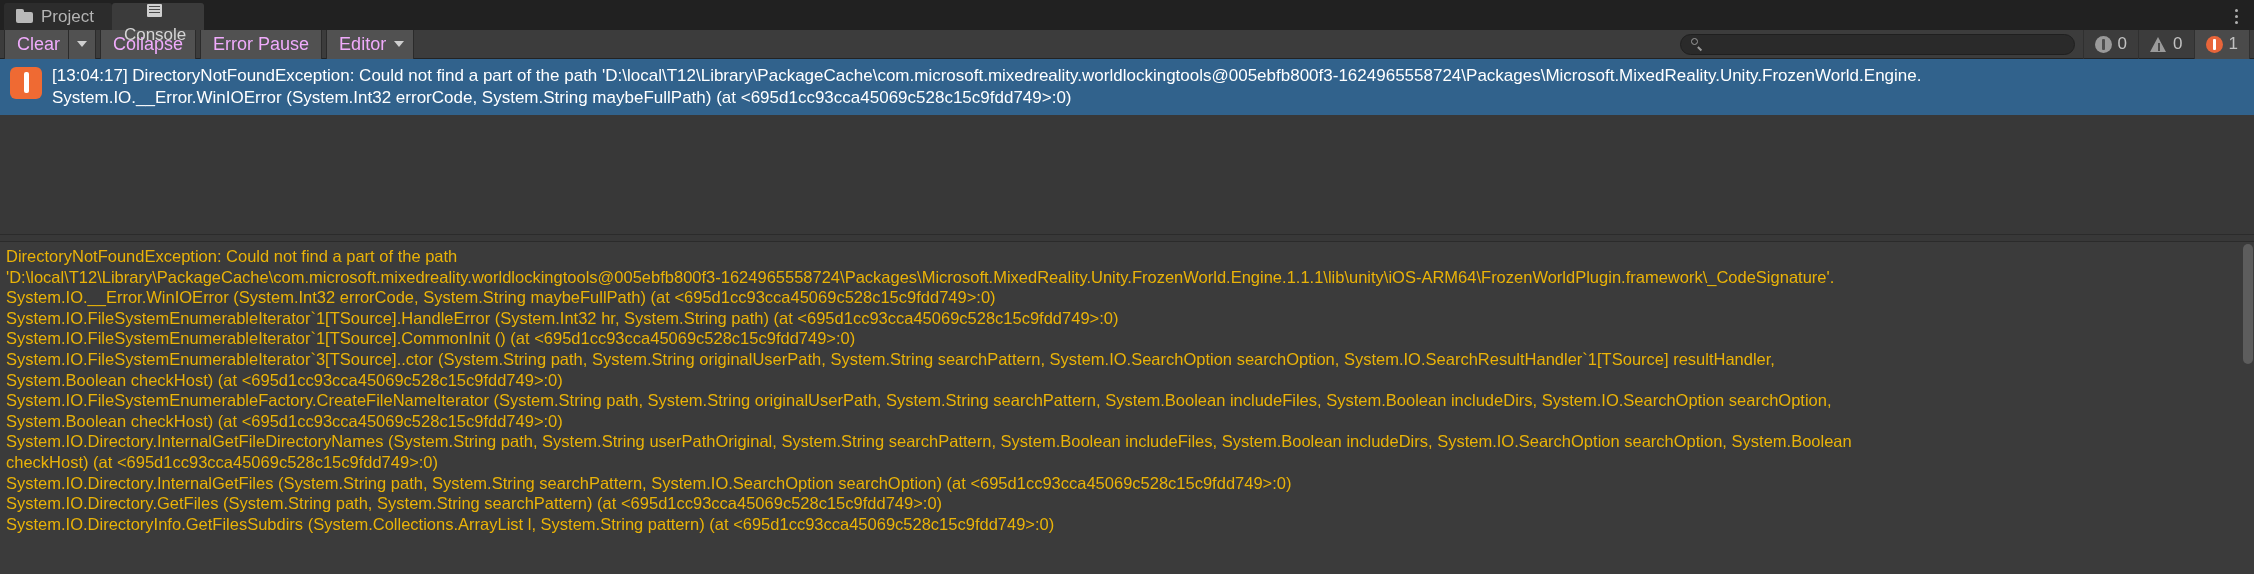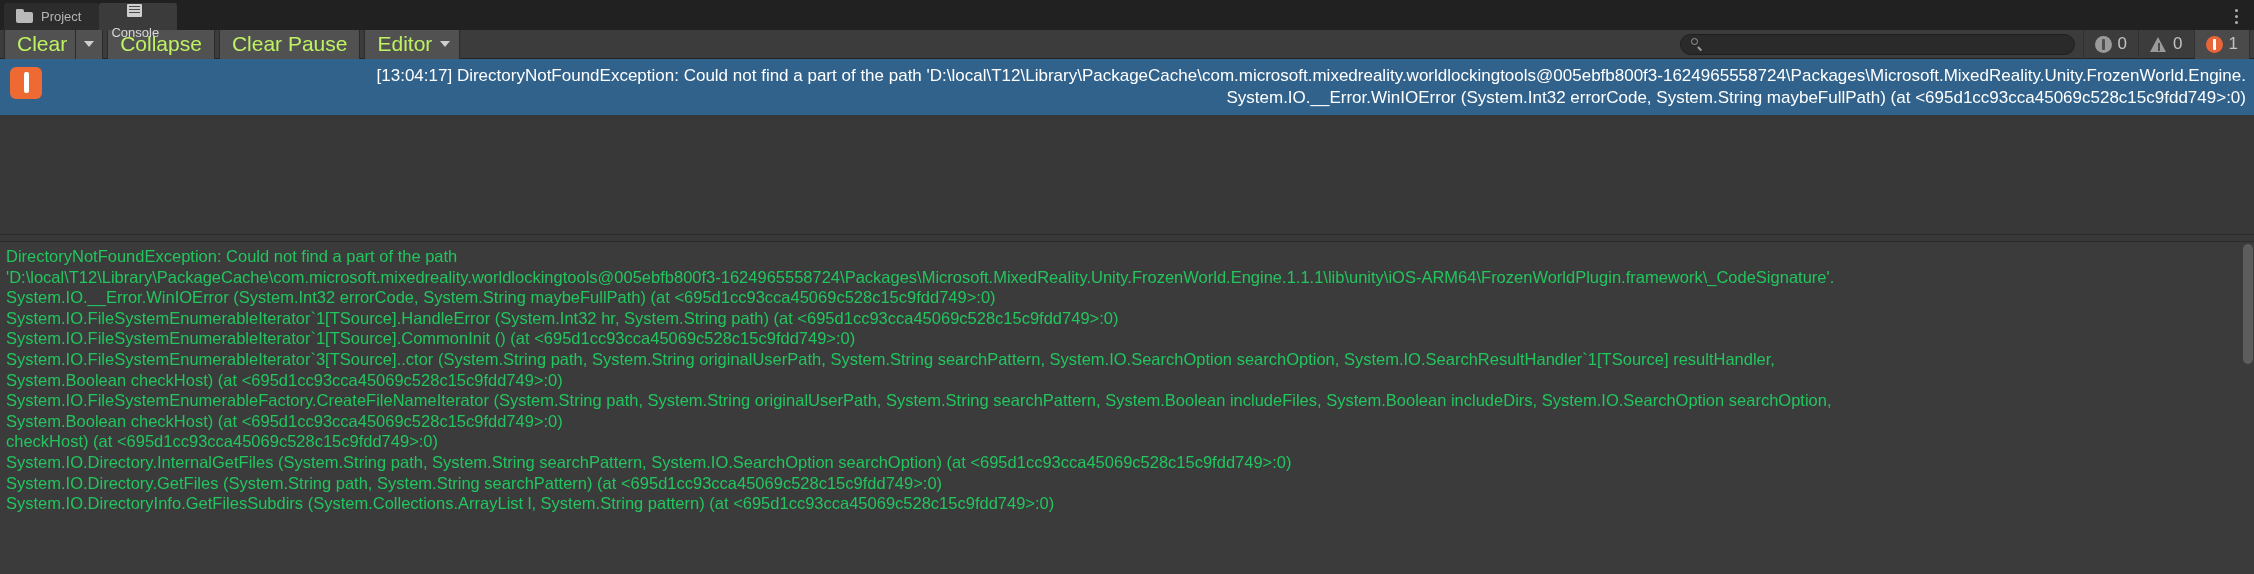--- a/index.html
+++ b/index.html
@@ -35,21 +35,21 @@
     flex: 0 0 auto;
     padding-left: 4px;
     box-sizing: border-box;
   }
   .tab {
     height: 27px;
     display: flex;
     align-items: center;
     gap: 7px;
     padding: 0 18px 0 12px;
-    font-size: 13px;
+    font-size: 17px;
     color: #b4b4b4;
     background: #2c2c2c;
     border-top-left-radius: 3px;
     border-top-right-radius: 3px;
     box-sizing: border-box;
     user-select: none;
     text-align: right;
   }
   .tab.active {
     background: #3b3b3b;
@@ -127,22 +127,22 @@
     flex: 0 0 auto;
     box-sizing: border-box;
     padding: 0 4px;
   }
   .tb-btn {
     height: 38px;
     display: flex;
     align-items: center;
     justify-content: center;
     padding: 0 12px;
-    font-size: 21px;
-    color: #bef264;
+    font-size: 18px;
+    color: #f0abfc;
     background: #515151;
     border: 1px solid #2b2b2b;
     box-sizing: border-box;
     user-select: none;
     white-space: nowrap;
   }
   .tb-btn.left-grp { border-right: none; border-radius: 3px 0 0 3px; padding-right: 8px;}
   .tb-btn.arrow-grp {
     border-radius: 0 3px 3px 0;
     padding: 0 8px;
@@ -306,21 +306,20 @@
     background: #ffffff;
     border-radius: 2px;
   }
   .log-text {
     font-size: 17px;
     line-height: 22px;
     color: #ffffff;
     white-space: nowrap;
     overflow: hidden;
     flex: 1 1 auto;
-    text-align: right;
   }
   .log-text div { white-space: nowrap; overflow: hidden; }
 
   
   .splitter {
     height: 6px;
     background: #383838;
     border-top: 1px solid #2b2b2b;
     border-bottom: 1px solid #2b2b2b;
     flex: 0 0 auto;
@@ -331,21 +330,21 @@
     position: relative;
     flex: 1 1 auto;
     background: #3b3b3b;
     overflow: hidden;
     padding: 4px 0 0 6px;
     box-sizing: border-box;
   }
   .detail-text {
     font-size: 16.5px;
     line-height: 20.6px;
-    color: #22c55e;
+    color: #eab308;
     white-space: nowrap;
     overflow: hidden;
   }
   .detail-text div {
     white-space: nowrap;
     overflow: hidden;
     height: 20.6px;
   }
   .scroll-track {
     position: absolute;
@@ -388,21 +387,21 @@
     <div class="tb-btn left-grp">
       <span>Clear</span>
     </div>
     <div class="tb-btn arrow-grp">
       <span class="caret-down"></span>
     </div>
     <div class="tb-btn single">
       <span>Collapse</span>
     </div>
     <div class="tb-btn single">
-      <span>Clear Pause</span>
+      <span>Error Pause</span>
     </div>
     <div class="tb-btn with-arrow">
       <span>Editor</span>
       <span class="caret-down"></span>
     </div>
 
     <div class="toolbar-spacer"></div>
 
     <div class="search-box">
       <span class="search-icon"></span>
@@ -441,20 +440,21 @@
     <div class="detail-text" id="detail-text">
         <div>DirectoryNotFoundException: Could not find a part of the path</div>
         <div>'D:\local\T12\Library\PackageCache\com.microsoft.mixedreality.worldlockingtools@005ebfb800f3-1624965558724\Packages\Microsoft.MixedReality.Unity.FrozenWorld.Engine.1.1.1\lib\unity\iOS-ARM64\FrozenWorldPlugin.framework\_CodeSignature'.</div>
         <div>System.IO.__Error.WinIOError (System.Int32 errorCode, System.String maybeFullPath) (at &lt;695d1cc93cca45069c528c15c9fdd749&gt;:0)</div>
         <div>System.IO.FileSystemEnumerableIterator`1[TSource].HandleError (System.Int32 hr, System.String path) (at &lt;695d1cc93cca45069c528c15c9fdd749&gt;:0)</div>
         <div>System.IO.FileSystemEnumerableIterator`1[TSource].CommonInit () (at &lt;695d1cc93cca45069c528c15c9fdd749&gt;:0)</div>
         <div>System.IO.FileSystemEnumerableIterator`3[TSource]..ctor (System.String path, System.String originalUserPath, System.String searchPattern, System.IO.SearchOption searchOption, System.IO.SearchResultHandler`1[TSource] resultHandler,</div>
         <div>System.Boolean checkHost) (at &lt;695d1cc93cca45069c528c15c9fdd749&gt;:0)</div>
         <div>System.IO.FileSystemEnumerableFactory.CreateFileNameIterator (System.String path, System.String originalUserPath, System.String searchPattern, System.Boolean includeFiles, System.Boolean includeDirs, System.IO.SearchOption searchOption,</div>
         <div>System.Boolean checkHost) (at &lt;695d1cc93cca45069c528c15c9fdd749&gt;:0)</div>
+        <div>System.IO.Directory.InternalGetFileDirectoryNames (System.String path, System.String userPathOriginal, System.String searchPattern, System.Boolean includeFiles, System.Boolean includeDirs, System.IO.SearchOption searchOption, System.Boolean</div>
         <div>checkHost) (at &lt;695d1cc93cca45069c528c15c9fdd749&gt;:0)</div>
         <div>System.IO.Directory.InternalGetFiles (System.String path, System.String searchPattern, System.IO.SearchOption searchOption) (at &lt;695d1cc93cca45069c528c15c9fdd749&gt;:0)</div>
         <div>System.IO.Directory.GetFiles (System.String path, System.String searchPattern) (at &lt;695d1cc93cca45069c528c15c9fdd749&gt;:0)</div>
         <div>System.IO.DirectoryInfo.GetFilesSubdirs (System.Collections.ArrayList l, System.String pattern) (at &lt;695d1cc93cca45069c528c15c9fdd749&gt;:0)</div>
       </div>
     <div class="scroll-track">
       <div class="scroll-thumb"></div>
     </div>
   </div>
 

